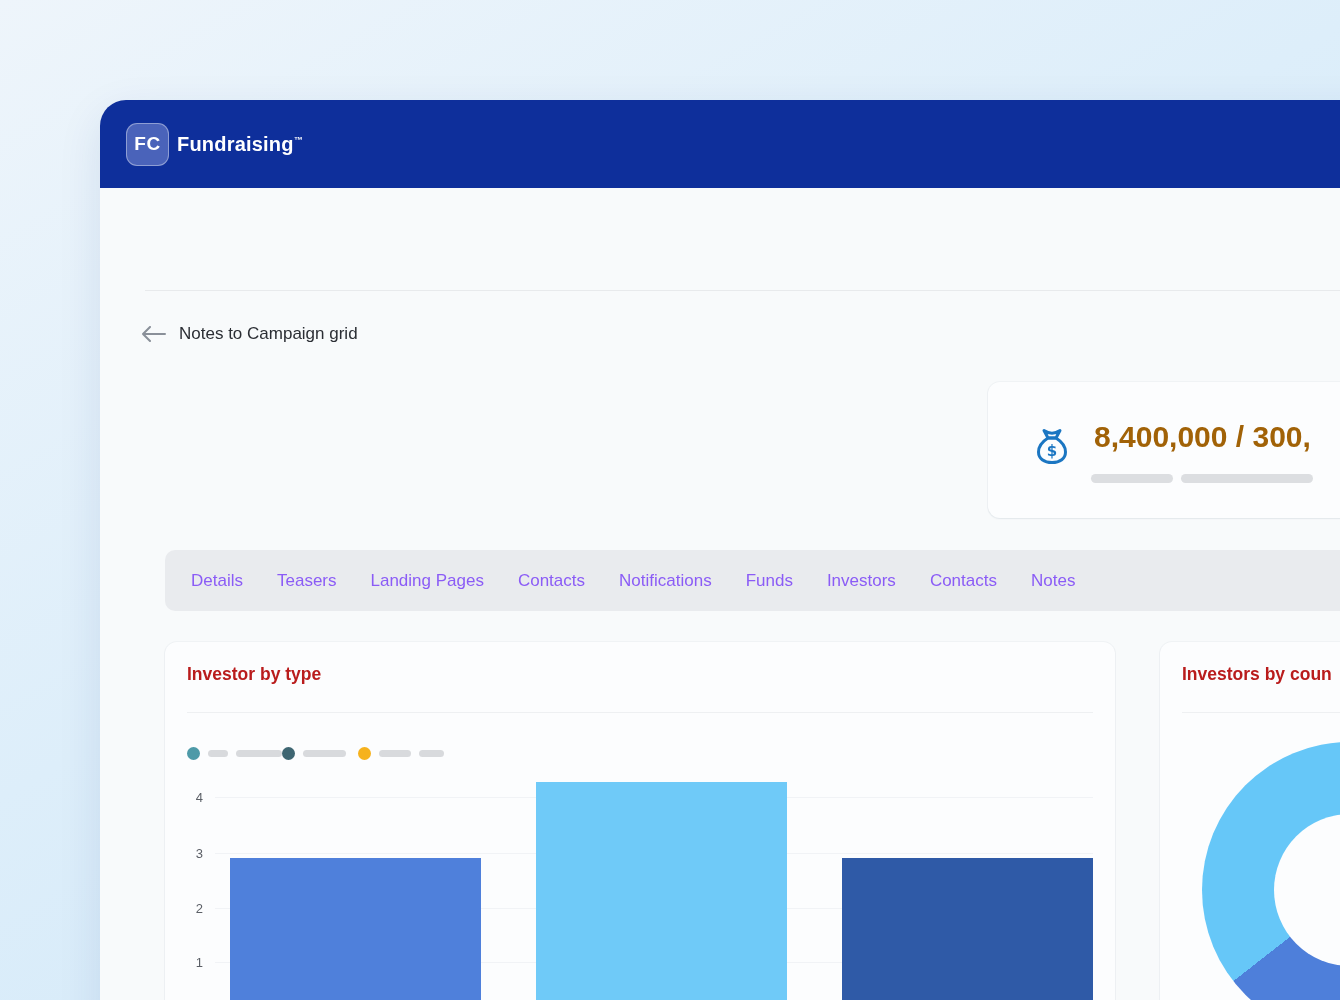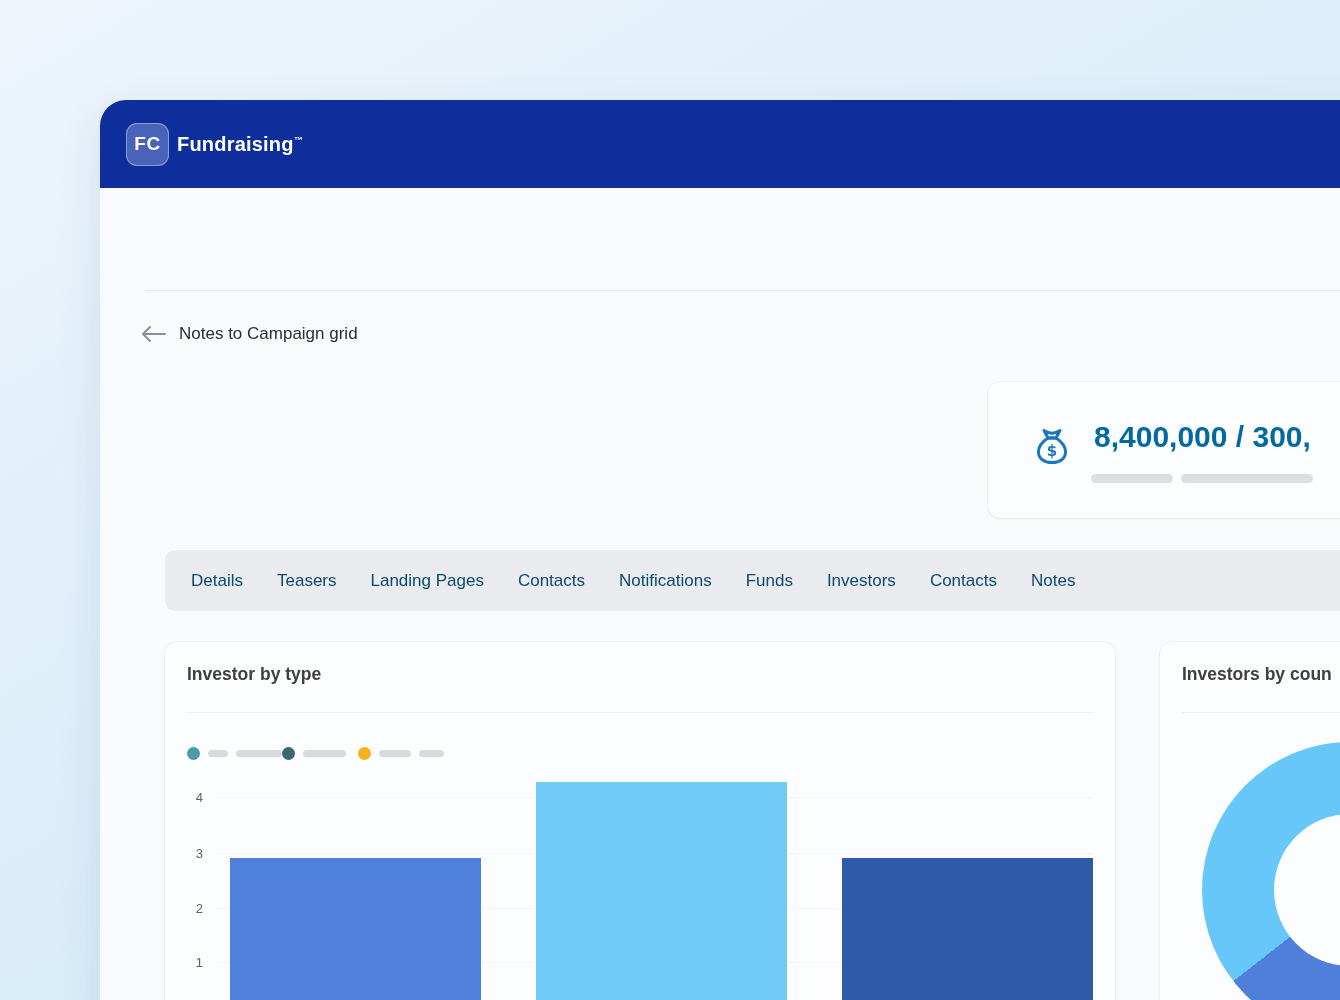--- a/index.html
+++ b/index.html
@@ -30,32 +30,32 @@
   
   .back-row { position:absolute; left:42px; top:224px; display:flex; align-items:center; gap:13px;
     font-size:17px; color:#2b2e34; font-weight:500; }
   
   .card { position:absolute; background:#fcfdfe; border-radius:12px;
     box-shadow:0 1px 2px rgba(23,43,77,.06),0 0 0 1px rgba(23,43,77,.035); }
   .campaign-card { left:65px; top:282px; width:778px; height:136px; }
   .campaign-title { position:absolute; left:44px; top:38px; font-size:30px; font-weight:700; color:#141619; letter-spacing:-.2px; }
   .skeleton { position:absolute; height:9px; border-radius:4.5px; background:#dcdee1; }
   .raise-card { left:888px; top:282px; width:520px; height:136px; }
-  .raise-amount { position:absolute; left:106px; top:38px; font-size:30px; font-weight:700; color:#0369a1; white-space:nowrap; }
+  .raise-amount { position:absolute; left:106px; top:38px; font-size:30px; font-weight:700; color:#a16207; white-space:nowrap; }
   .money-bag { position:absolute; left:40px; top:42px; }
   
   .tab-strip { position:absolute; left:65px; top:450px; width:1345px; height:61px;
     background:#e9ebee; border-radius:10px; display:flex; align-items:center; padding:0 9px; }
-  .tab { padding:0 17px; font-size:17px; color:#0c4a6e; font-weight:500; cursor:pointer; white-space:nowrap; }
+  .tab { padding:0 17px; font-size:17px; color:#8b5cf6; font-weight:500; cursor:pointer; white-space:nowrap; }
   .tab.active { background:#16419f; color:#fff; font-weight:700; border-radius:9px;
     height:45px; display:flex; align-items:center; padding:0 23px; margin-right:6px; }
   
   .chart-card { left:65px; top:542px; width:950px; height:560px; }
   .country-card { left:1060px; top:542px; width:470px; height:560px; }
-  .card-title { position:absolute; left:22px; top:22px; font-size:17.5px; font-weight:700; color:#404040; white-space:nowrap; }
+  .card-title { position:absolute; left:22px; top:22px; font-size:17.5px; font-weight:700; color:#b91c1c; white-space:nowrap; }
   .card-divider { position:absolute; left:22px; right:22px; top:70px; height:1px; background:#eef0f2; }
   
   .legend-group { position:absolute; top:105px; display:flex; align-items:center; gap:8px; height:13px; }
   .legend-dot { width:13px; height:13px; border-radius:50%; }
   .legend-bar { height:7px; border-radius:3.5px; background:#d8dadd; }
   
   .y-tick { position:absolute; width:20px; text-align:right; font-size:13px; color:#5b5f66; }
   .gridline { position:absolute; left:50px; right:22px; height:1px; background:#f1f3f6; }
   .bar { position:absolute; width:251px; }
   

